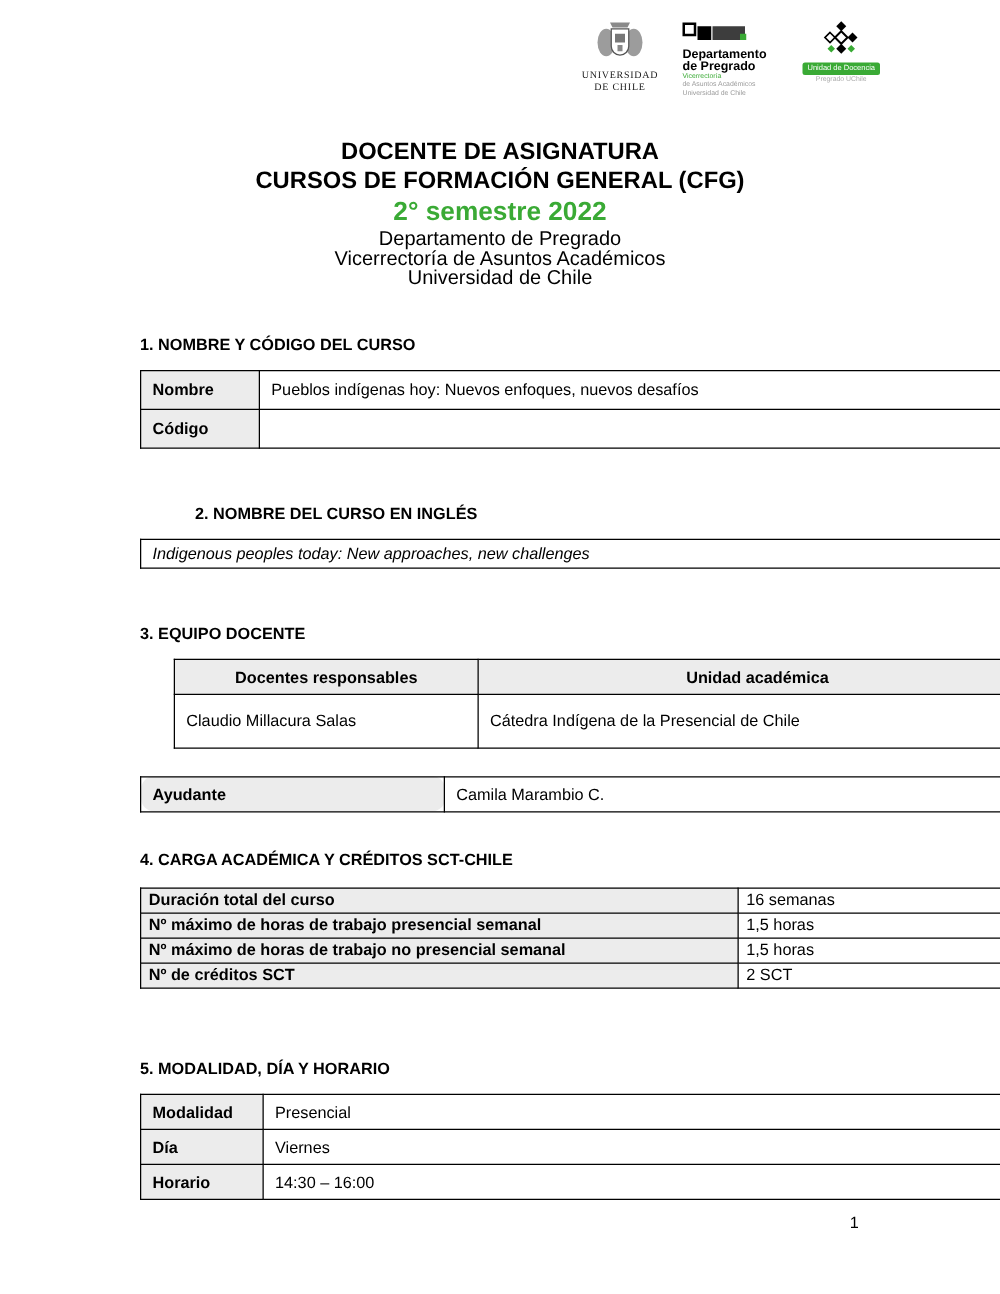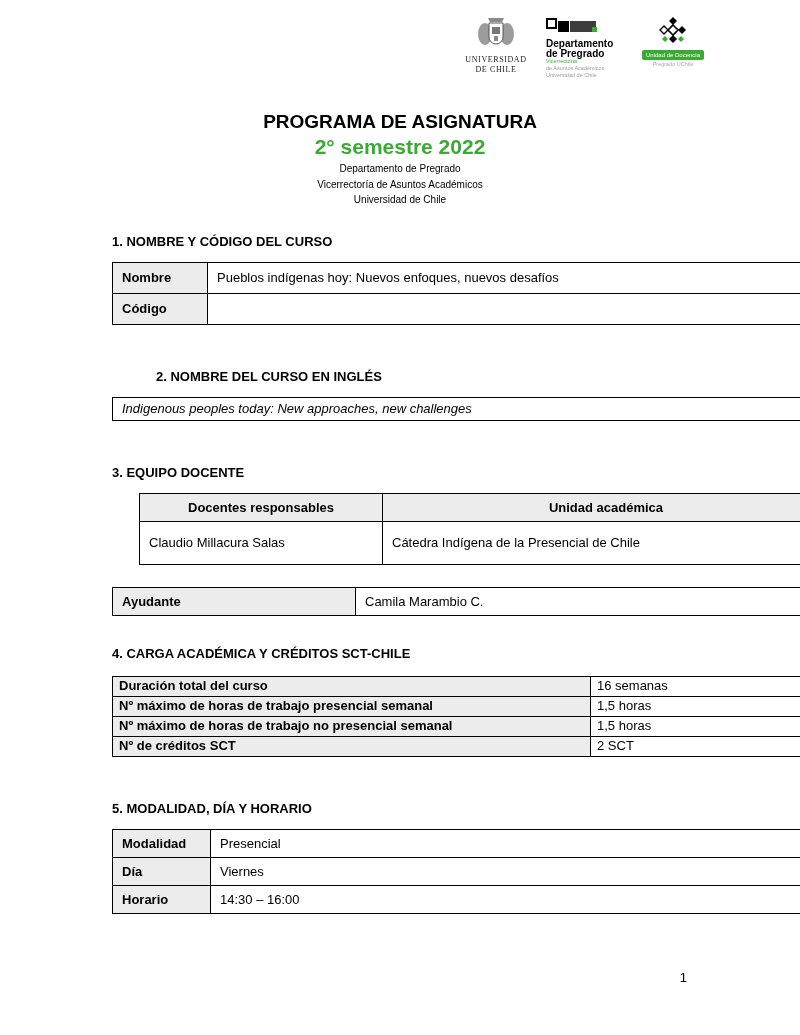--- a/index.html
+++ b/index.html
@@ -28,51 +28,51 @@
   .pg-sub { font-size:5.5px; color:#9a9a9a; line-height:7px; }
   .pg-sub-green { color:var(--accent-green,#3aaa35); }
   .logo-docencia { width:66px; padding-top:2px; }
   .dc-badge { background:var(--accent-green,#3aaa35); color:#fff; font-size:6px; line-height:8px; padding:1px 4px; border-radius:2px; display:inline-block; margin-top:2px; white-space:nowrap; }
   .dc-sub { font-size:5.5px; color:#aaa; line-height:7px; margin-top:1px; }
 
   
   .title-block { padding-top:110px; text-align:center; }
   .title-main { font-size:19px; font-weight:bold; line-height:23px; }
   .title-semester { font-size:21px; font-weight:bold; color:var(--accent-green,#3aaa35); line-height:21px; margin-top:3px; }
-  .title-sub { font-size:10px; line-height:15.5px; }
+  .title-sub { font-size:16px; line-height:15.5px; }
   .title-sub-first { margin-top:4px; }
 
   
   .sec-heading { font-size:13px; font-weight:bold; line-height:16px; }
-  .mt-sec1 { margin-top:26px; }
+  .mt-sec1 { margin-top:37px; }
   .mt-sec2 { margin-top:44px;margin-left:44px; }
   .mt-sec3 { margin-top:44px; }
   .mt-sec4 { margin-top:30px; }
-  .mt-sec5 { margin-top:44px; }
+  .mt-sec5 { margin-top:56px; }
 
   table { border-collapse:collapse; width:691px; font-size:13px; table-layout:fixed; }
   td, th { border:1px solid #000; padding:4px 9px; vertical-align:middle; text-align:left; font-weight:normal; }
   .shade { background:var(--table-header-bg,#ececec); font-weight:bold; }
 
   .tbl1 { margin-top:12px; }
   .tbl1 td { height:31px; }
   .tbl1 .lbl-col { width:95px; }
 
   .tbl2 { margin-top:12px; }
   .tbl2 td { height:23px; padding-top:2px; padding-bottom:2px; }
   .italic { font-style:italic; }
 
   .tbl3 { margin-top:12px;margin-left:27px; }
   .tbl3 th { height:28px; text-align:center; }
   .tbl3 td { height:43px; }
   .col-docentes { width:243px; }
 
   .tbl3b { margin-top:22px; }
   .tbl3b td { height:28px; }
-  .tbl3b .lbl-col { width:243px; }
+  .tbl3b .lbl-col { width:243px;border-radius:10px; }
 
   .tbl4 { margin-top:14px; }
   .tbl4 td { height:20px; padding:1px 6px; line-height:16px; }
   .tbl4 .lbl-col { width:478px; }
 
   .tbl5 { margin-top:12px; }
   .tbl5 td { height:28px; }
   .tbl5 .lbl-col { width:98px; }
 
   .page-number { position:absolute; right:113px; bottom:50px; font-size:13px; }
@@ -125,21 +125,22 @@
         <polygon points="10,20 13,23 10,26 7,23" fill="#3aaa35"></polygon>
       </svg>
       <span class="dc-badge">Unidad de Docencia</span>
       <div class="dc-sub">Pregrado UChile</div>
     </div>
   </div>
 
   <div class="content">
 
     <div class="title-block">
-      <div class="title-main">PROGRAMA DE ASIGNATURA</div>
+      <div class="title-main">DOCENTE DE ASIGNATURA</div>
+      <div class="title-main">CURSOS DE FORMACIÓN GENERAL (CFG)</div>
       <div class="title-semester">2° semestre 2022</div>
       <div class="title-sub title-sub-first">Departamento de Pregrado</div>
       <div class="title-sub">Vicerrectoría de Asuntos Académicos</div>
       <div class="title-sub">Universidad de Chile</div>
     </div>
 
     <div class="sec-heading mt-sec1">1. NOMBRE Y CÓDIGO DEL CURSO</div>
     <table class="tbl1">
       <tbody>
           <tr>

